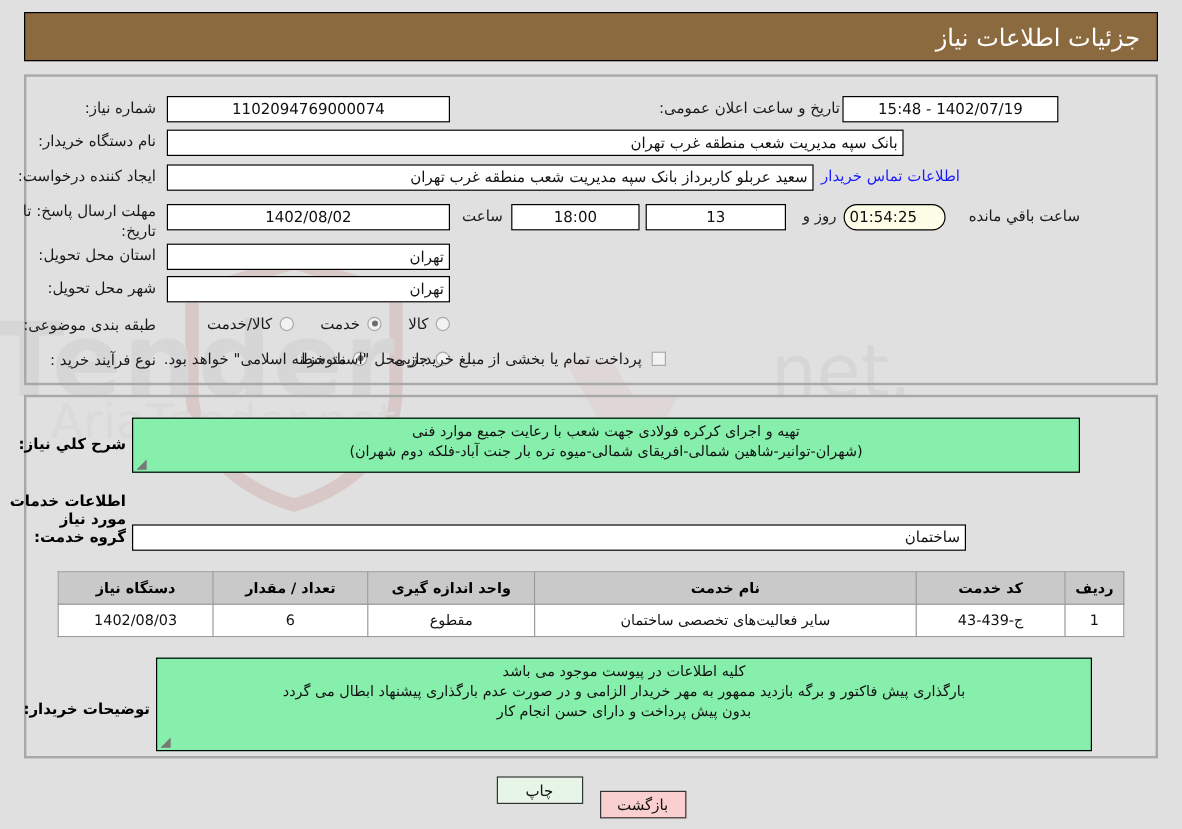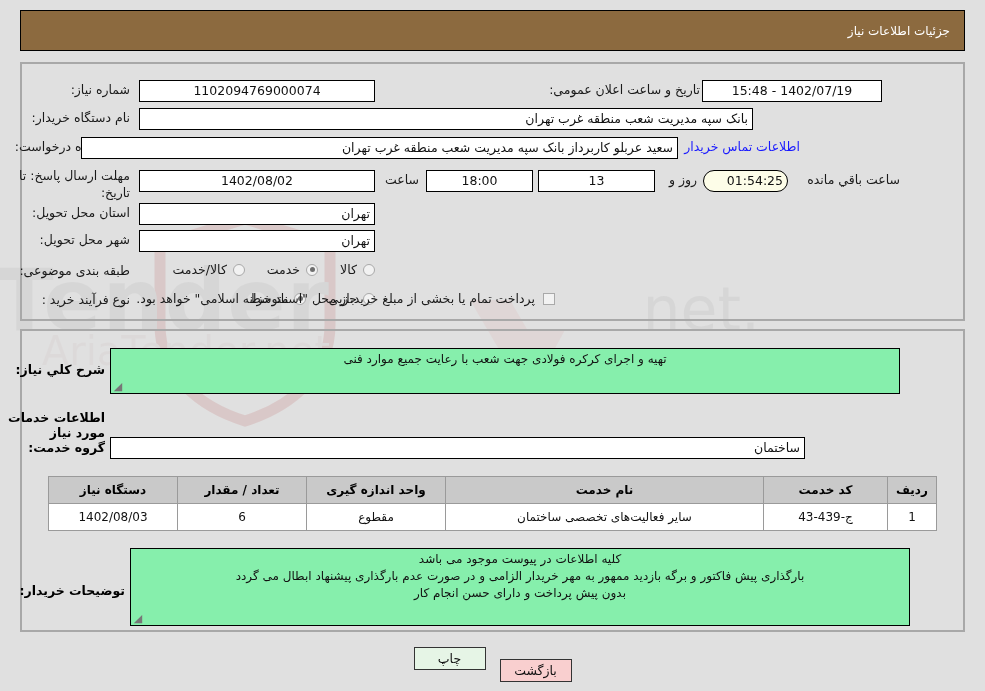--- a/index.html
+++ b/index.html
@@ -37,21 +37,21 @@
     border: 1px solid #000;
     box-sizing: border-box;
     display: flex;
     align-items: center;
     justify-content: flex-start;
     padding-right: 14px;
     z-index: 3;
   }
   .header-title {
     color: #ffffff;
-    font-size: 12px;
+    font-size: 20px;
     letter-spacing: 0.2px;
   }
 
   
   .panel {
     position: absolute;
     border: 2px solid #a8a8a8;
     background: transparent;
     box-sizing: border-box;
     z-index: 2;
@@ -86,21 +86,21 @@
     line-height: 20px;
     font-size: 12.5px;
     color: #111;
     padding: 0 4px;
     overflow: hidden;
     text-overflow: clip;
     white-space: nowrap;
   }
   .fld.center { text-align: center; }
   .fld.right  { text-align: right; }
-  .fld.timer  { background: #fdfde8; text-align: right; border-radius: 11px; }
+  .fld.timer  { background: #fdfde8; text-align: left; border-radius: 11px; }
   .link {
     color: #1a1aff;
     font-size: 12.5px;
     text-decoration: none;
     cursor: pointer;
   }
   .small-note { font-size: 12.5px; color: #1a1a1a; }
 
   
   .radio {
@@ -258,21 +258,21 @@
   <div class="fld center" style="position:absolute; right:103px; top:80px; width:180px; z-index:4;">1402/07/19 - 15:48</div>
 
   <div class="row" style="right:855px; top:110px;">
     <span class="lbl">نام دستگاه خریدار:</span>
   </div>
   <div class="fld right" style="position:absolute; right:232px; top:108px; width:614px; z-index:4;">بانک سپه مدیریت شعب منطقه غرب تهران</div>
 
   <div class="row" style="right:855px; top:139px;">
     <span class="lbl">ایجاد کننده درخواست:</span>
   </div>
-  <div class="fld right" style="position:absolute; right:307px; top:137px; width:597px; z-index:4;">سعید عربلو کاربرداز بانک سپه مدیریت شعب منطقه غرب تهران</div>
+  <div class="fld right" style="position:absolute; right:307px; top:137px; width:539px; z-index:4;">سعید عربلو کاربرداز بانک سپه مدیریت شعب منطقه غرب تهران</div>
   <a class="link" style="position:absolute; right:185px; top:139px; z-index:4;">اطلاعات تماس خریدار</a>
 
   <div class="row" style="right:855px; top:167px; width:115px; display:block; line-height:16px; white-space:normal; text-align:right;">
     <span class="lbl">مهلت ارسال پاسخ: تا تاریخ:</span>
   </div>
   <div class="fld center" style="position:absolute; right:610px; top:170px; width:236px; z-index:4;">1402/08/02</div>
   <span class="small-note" style="position:absolute; right:566px; top:172px; z-index:4;">ساعت</span>
   <div class="fld center" style="position:absolute; right:452px; top:170px; width:107px; z-index:4;">18:00</div>
   <div class="fld center" style="position:absolute; right:330px; top:170px; width:117px; z-index:4;">13</div>
   <span class="small-note" style="position:absolute; right:288px; top:172px; z-index:4;margin-left:21px;">روز و</span>
@@ -324,20 +324,21 @@
   <div class="row" style="right:430px; top:291px;">
     <span class="checkbox"></span>
     <span class="small-note" style="margin-right:8px;">پرداخت تمام یا بخشی از مبلغ خرید،از محل "اسناد خزانه اسلامی" خواهد بود.</span>
   </div>
 
   <div class="row" style="right:880px; top:362px;">
     <span class="lbl-b">شرح کلي نياز:</span>
   </div>
   <div class="ta" style="position:absolute; right:85px; top:348px; width:790px; height:46px; z-index:4;">
     <div>تهیه و اجرای کرکره فولادی جهت شعب با رعایت جمیع موارد فنی</div>
+    <div>(شهران-توانیر-شاهین شمالی-افریقای شمالی-میوه تره بار جنت آباد-فلکه دوم شهران)</div>
     <span class="grip">◢</span>
   </div>
 
   <div class="section-head" style="right:880px; top:410px;">اطلاعات خدمات مورد نیاز</div>
 
   <div class="row" style="right:880px; top:440px;">
     <span class="lbl-b">گروه خدمت:</span>
   </div>
   <div class="fld right" style="position:absolute; right:180px; top:437px; width:695px; z-index:4;margin-left:32px;">ساختمان</div>
 

